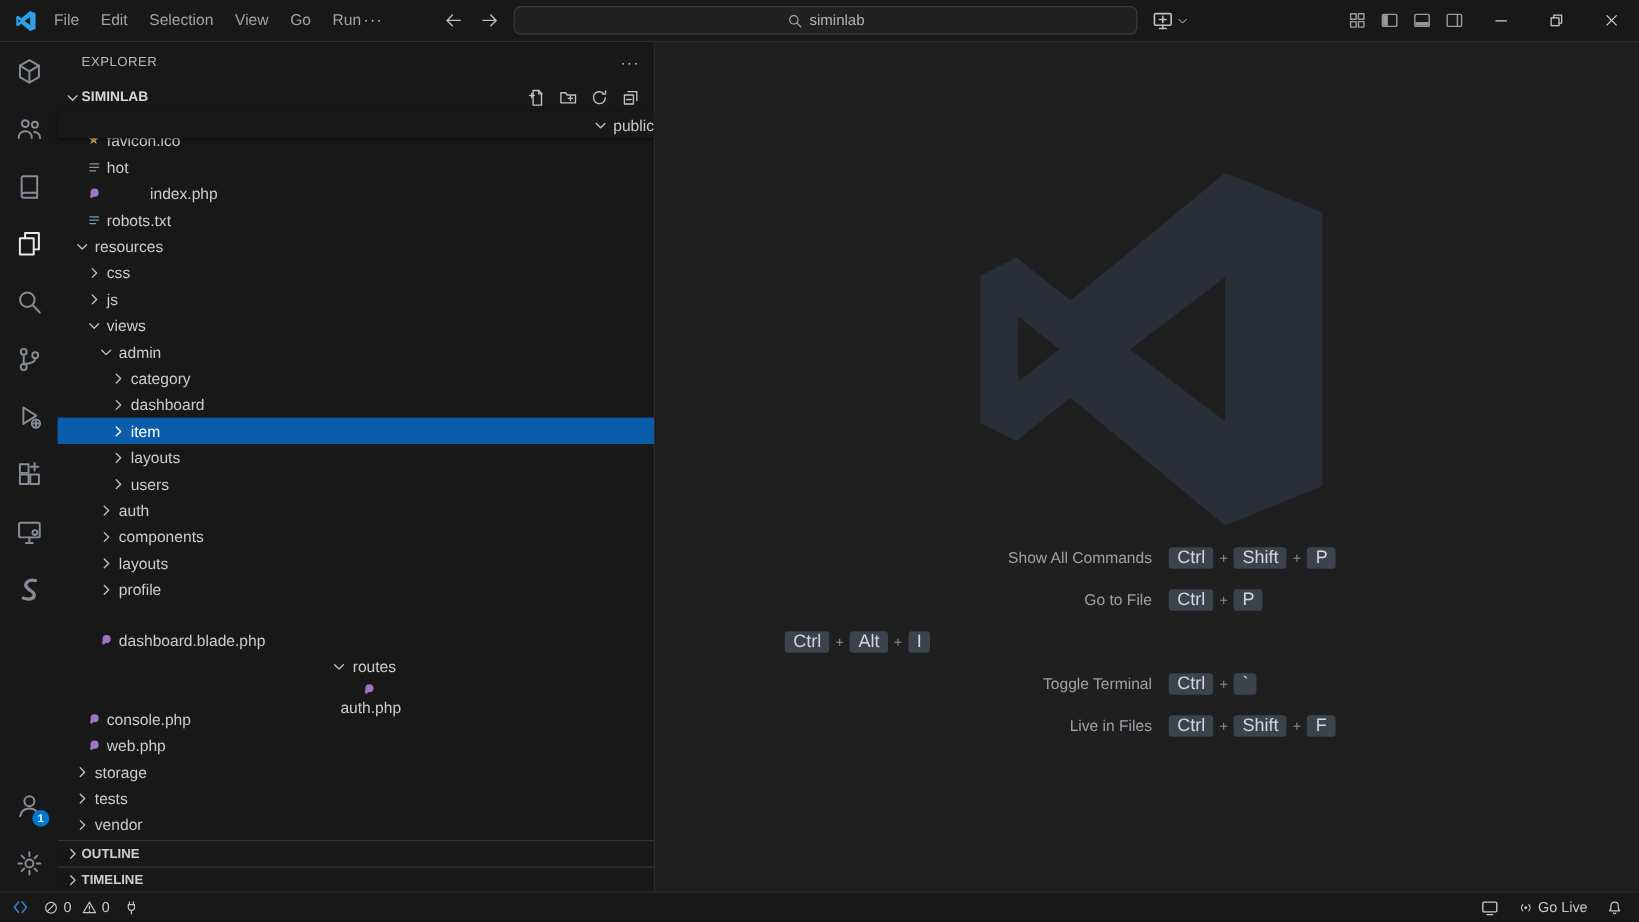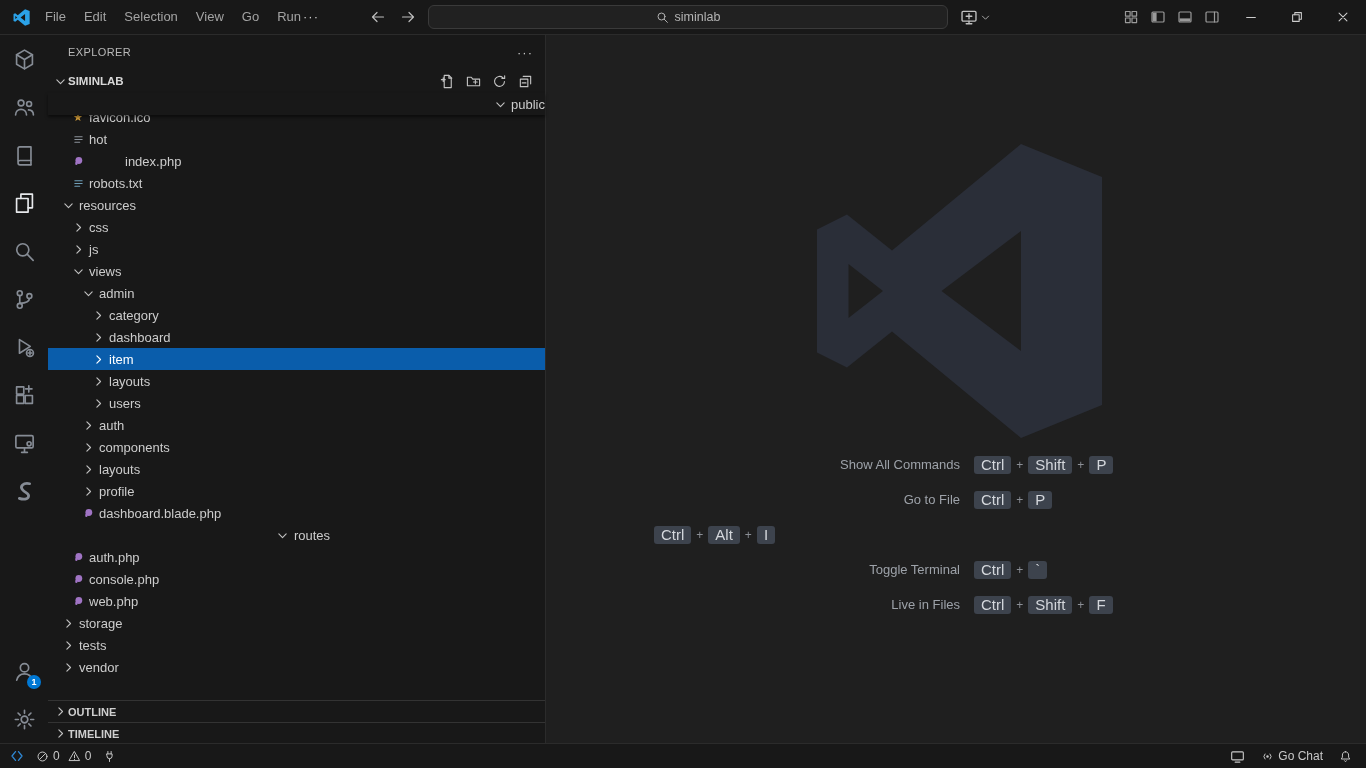--- a/index.html
+++ b/index.html
@@ -456,38 +456,38 @@
           <span class="lbl">layouts</span>
         </div>
         <div class="row" style="padding-left: 32px;">
           <span class="chev">
             <svg viewBox="0 0 16 16">
               <path d="M6 3.5 10.5 8 6 12.5"></path>
             </svg>
           </span>
           <span class="lbl">profile</span>
         </div>
-        <div class="row" style="padding-left: 32px;">
+        <div class="row" style="padding-left: 32px; margin-top: 20px;">
           <span class="ficon">
             <svg class="phpicon" viewBox="0 0 16 16">
               <circle cx="8.4" cy="6.8" r="4.2"></circle>
               <rect x="4" y="8.4" width="2.7" height="4" rx="1.3"></rect>
             </svg>
           </span>
           <span class="lbl">dashboard.blade.php</span>
         </div>
         <div class="row" style="padding-left: 12px; justify-content: center;">
           <span class="chev open">
             <svg viewBox="0 0 16 16">
               <path d="M6 3.5 10.5 8 6 12.5"></path>
             </svg>
           </span>
           <span class="lbl">routes</span>
         </div>
-        <div class="row" style="padding-left: 22px;">
+        <div class="row" style="padding-left: 22px; flex-direction: column;">
           <span class="ficon">
             <svg class="phpicon" viewBox="0 0 16 16">
               <circle cx="8.4" cy="6.8" r="4.2"></circle>
               <rect x="4" y="8.4" width="2.7" height="4" rx="1.3"></rect>
             </svg>
           </span>
           <span class="lbl">auth.php</span>
         </div>
         <div class="row" style="padding-left: 22px;">
           <span class="ficon">
@@ -634,21 +634,21 @@
         <svg viewBox="0 0 16 16" style="width:15px;height:15px">
             <rect x="1.8" y="3" width="12.4" height="8.6" rx="1"></rect>
             <path d="M5.5 14h5"></path>
           </svg>
         </span>
       <span class="st-item">
         <svg viewBox="0 0 16 16">
             <circle cx="8" cy="8" r="1.5" fill="currentColor" stroke="none"></circle>
             <path d="M4.9 11.1a4.4 4.4 0 0 1 0-6.2M11.1 4.9a4.4 4.4 0 0 1 0 6.2"></path>
           </svg>
-        <span>Go Chat</span>
+        <span>Go Live</span>
         </span>
       <span class="st-item">
         <svg viewBox="0 0 16 16">
             <path d="M8 2.2c2.3 0 3.8 1.7 3.8 4v2.6l1.4 2.3H2.8l1.4-2.3V6.2c0-2.3 1.5-4 3.8-4Z"></path>
             <path d="M6.8 13.3a1.3 1.3 0 0 0 2.4 0"></path>
           </svg>
         </span>
     </div>
   </div>
 

